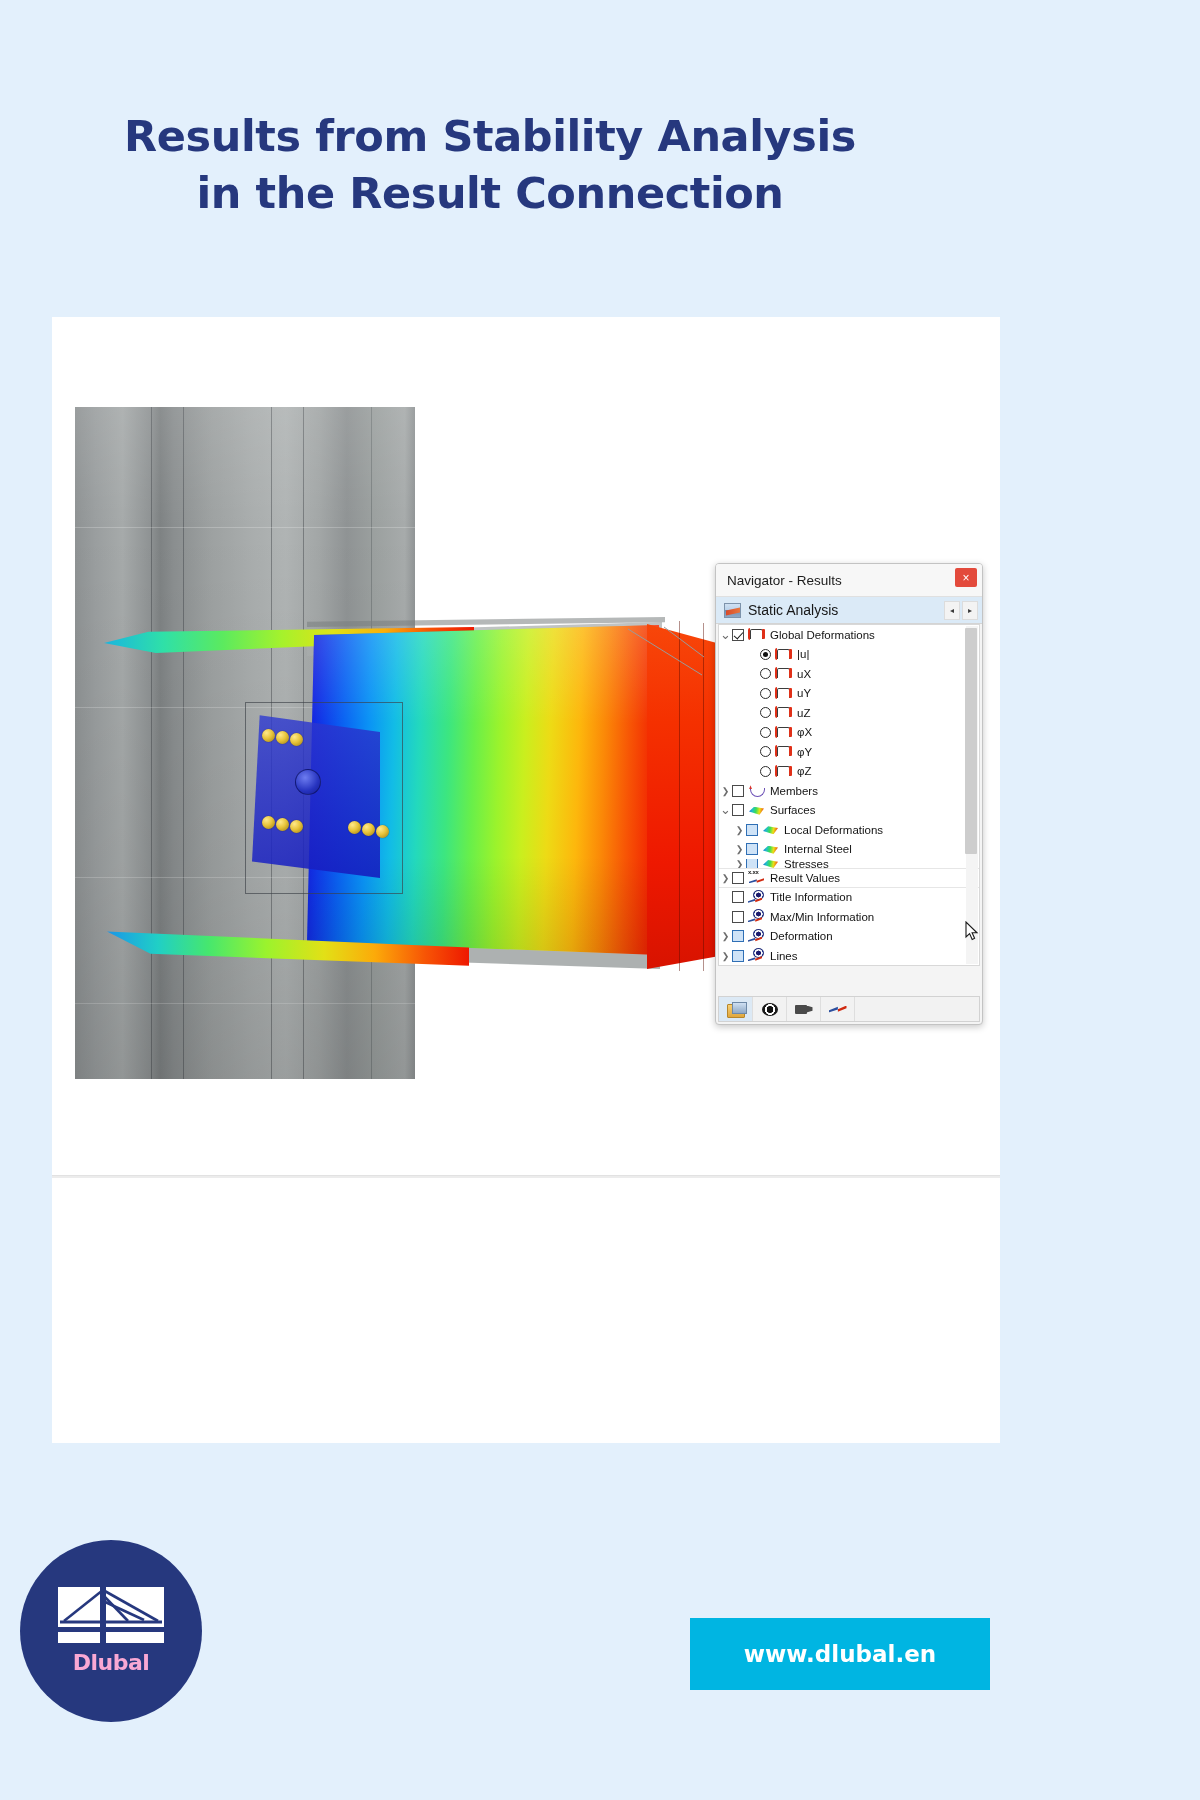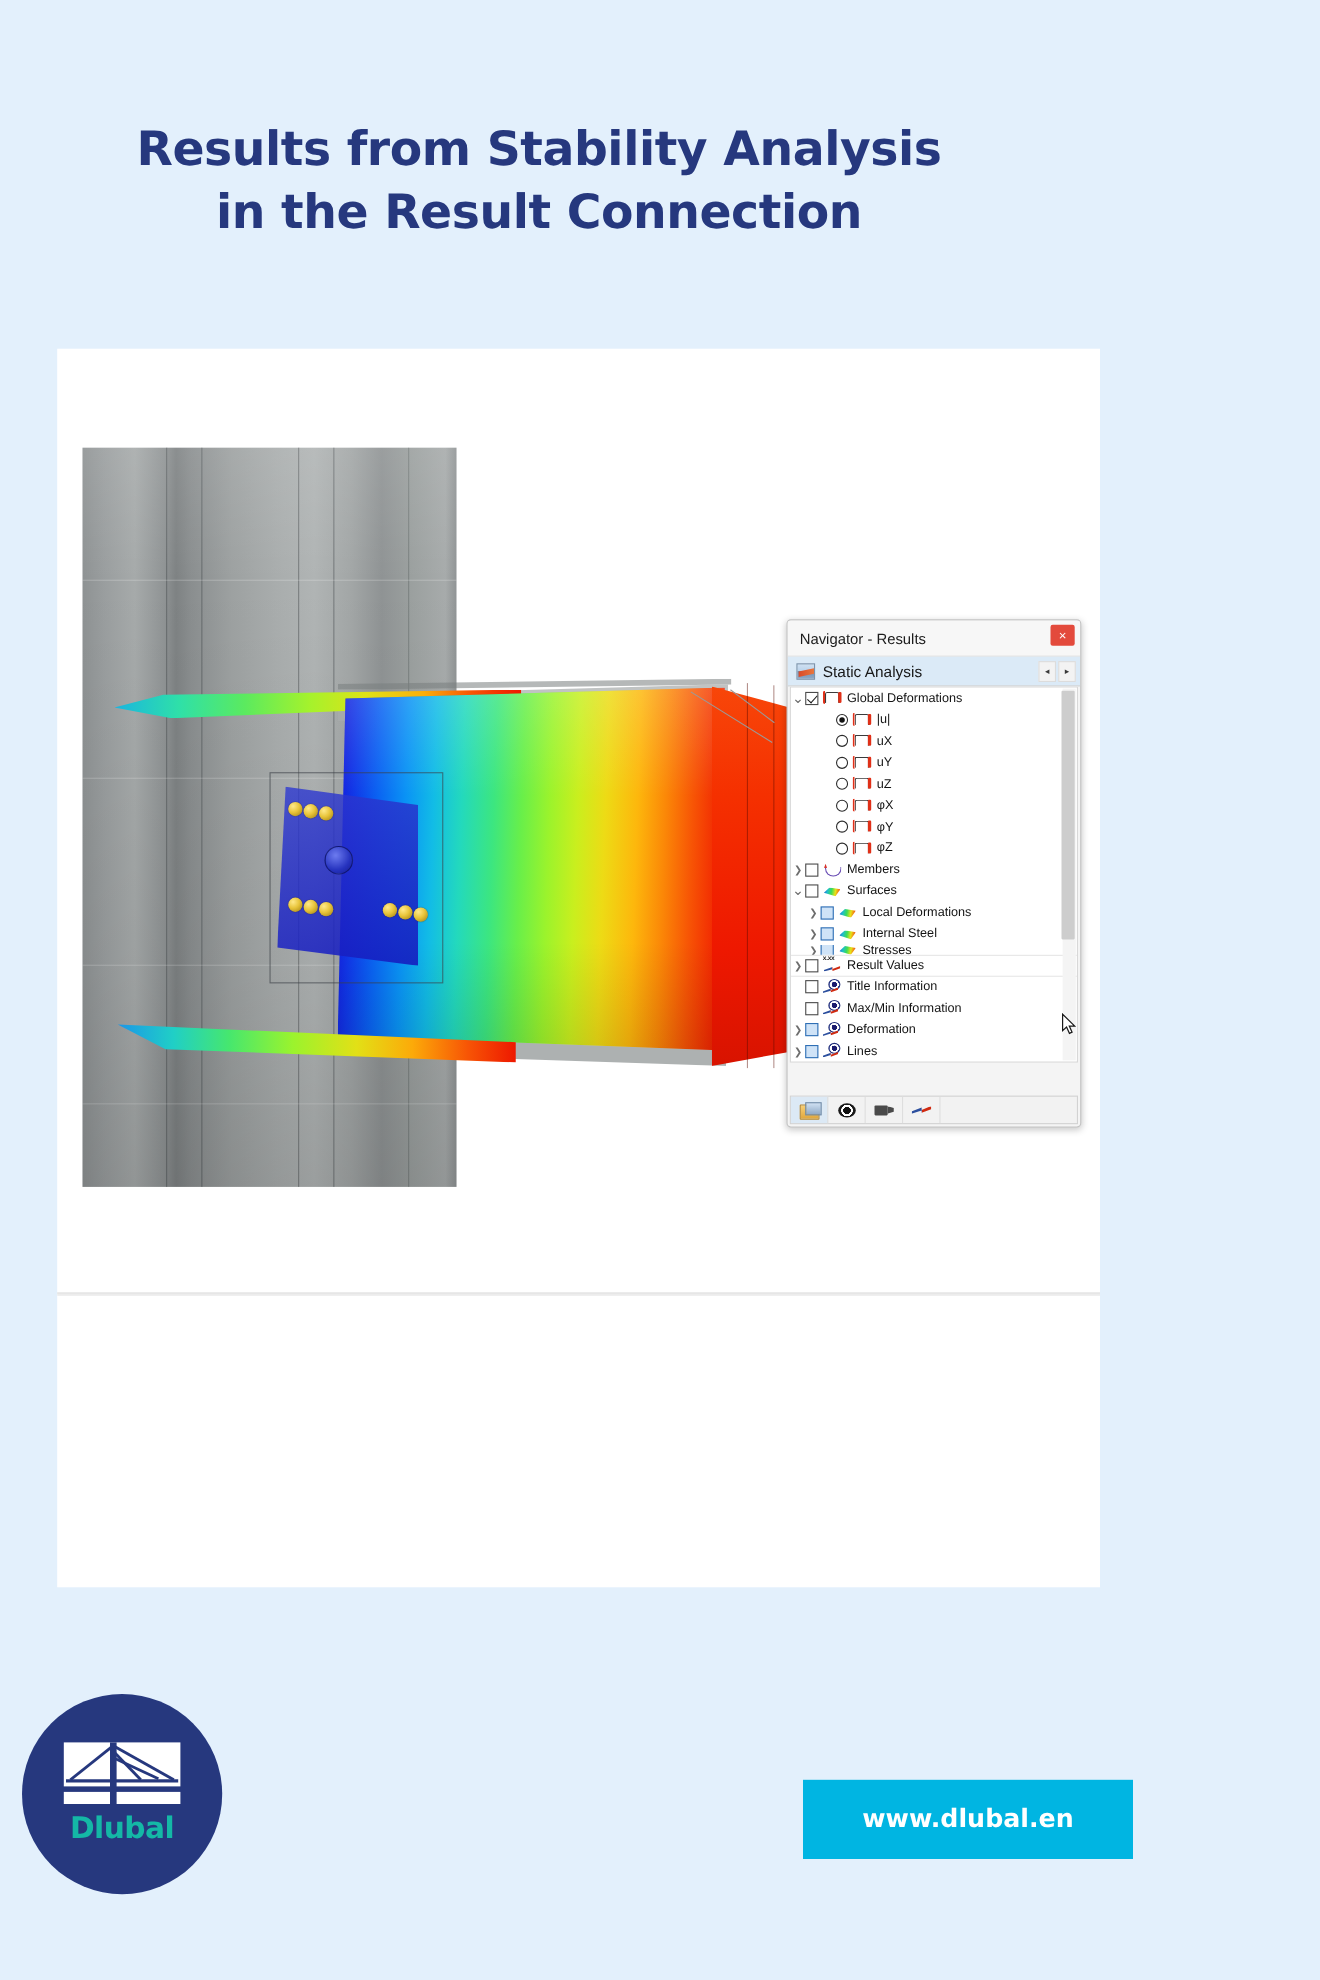--- a/index.html
+++ b/index.html
@@ -323,25 +323,25 @@
   
   .logo {
     position: absolute; left: 20px; top: 1540px; width: 182px; height: 182px;
     border-radius: 50%; background: #26387e;
     display: flex; flex-direction: column; align-items: center; justify-content: center;
   }
   .logo-mark { width: 106px; height: 56px; position: relative; }
   .logo-bar-top { position: absolute; left:0; top:0; width:106px; height:40px; background:#fff; }
   .logo-bar-bot { position: absolute; left:0; top:45px; width:106px; height:11px; background:#fff; }
   .logo-pylon { position:absolute; left:42px; top:0; width:6px; height:56px; background:#26387e; z-index:3; }
-  .logo-text { font-family:"DejaVu Sans", sans-serif; font-weight:bold; font-size:27px; color:#14b8a6; margin-top:7px; letter-spacing:-0.5px; }
+  .logo-text { font-family:"DejaVu Sans", sans-serif; font-weight:bold; font-size:22px; color:#f9a8d4; margin-top:7px; letter-spacing:-0.5px; }
 
   .url-btn {
     position: absolute; left: 690px; top: 1618px; width: 300px; height: 72px;
-    background: #00b5e2; display: flex; align-items: center; justify-content: center; margin-left: 40px;
+    background: #00b5e2; display: flex; align-items: center; justify-content: center;
   }
   .url-text { font-family: "DejaVu Sans", sans-serif; font-weight: bold; font-size: 23px; color: #ffffff; }
 </style>
 </head>
 <body>
 
 <div class="page">
 
   <div class="title-block">
     <div class="title-line">Results from Stability Analysis</div>

